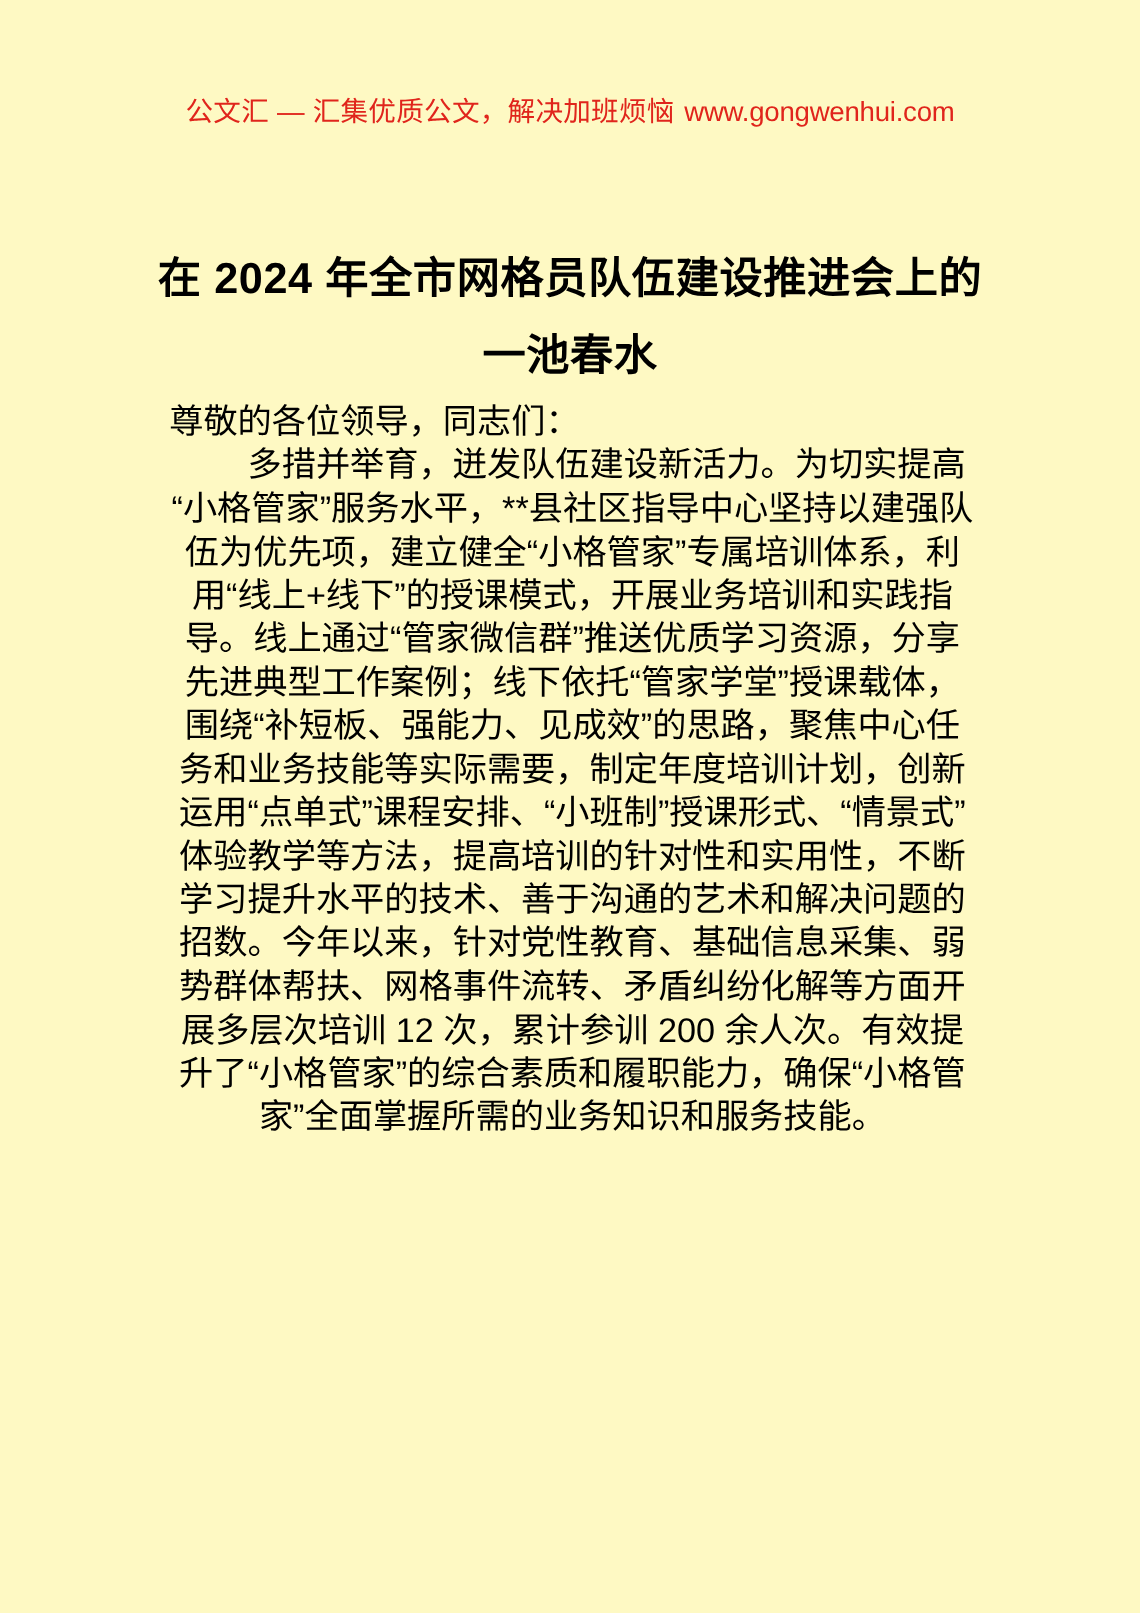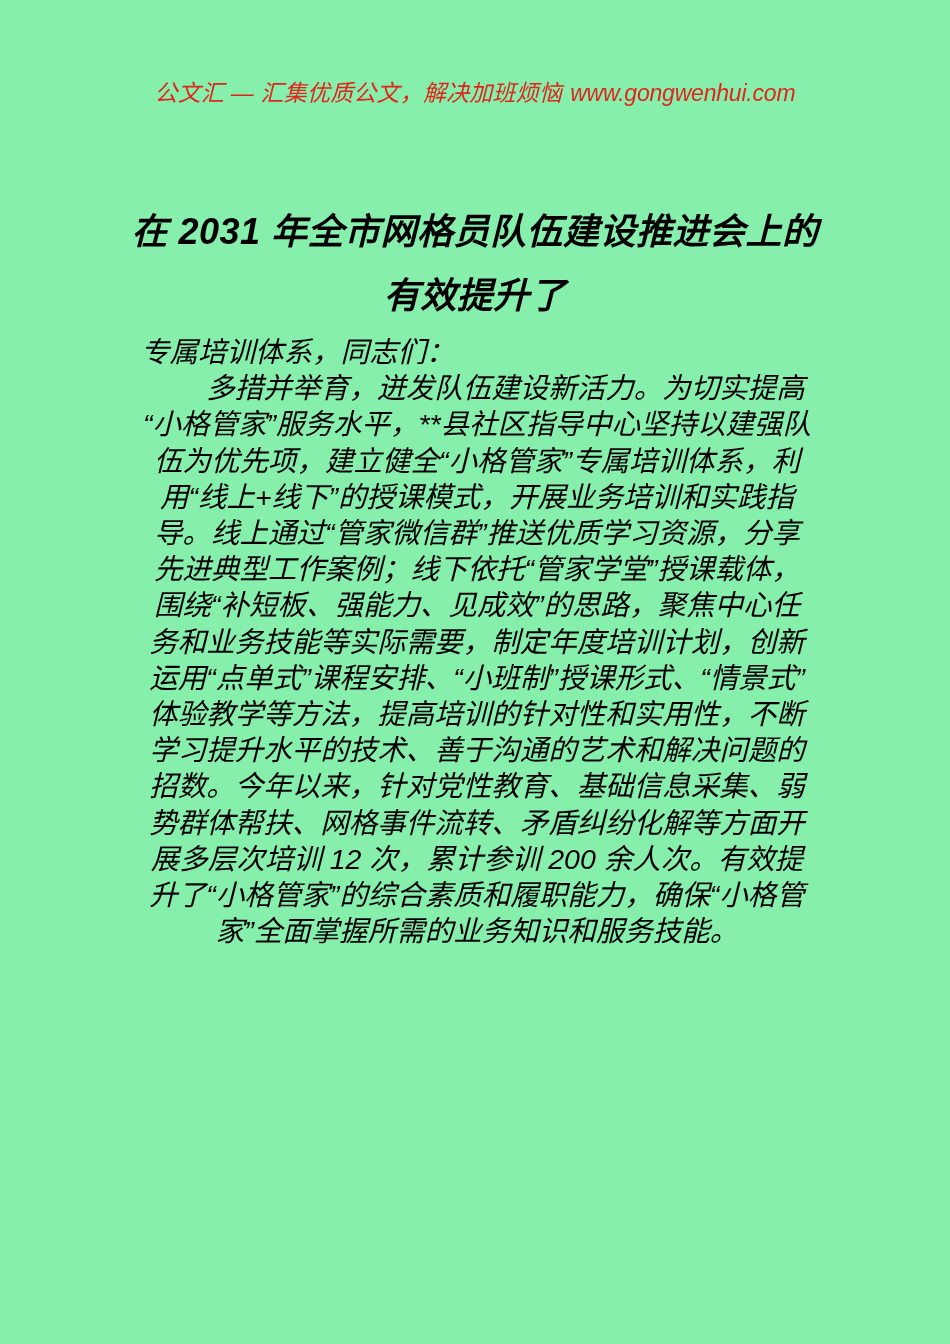--- a/index.html
+++ b/index.html
@@ -11,24 +11,23 @@
     width: 950px;
     height: 1344px;
     font-family: "Liberation Sans", "DejaVu Sans", sans-serif;
     color: #000000;
     -webkit-font-smoothing: antialiased;
   }
   .page {
     position: relative;
     width: 950px;
     height: 1344px;
-    background: #86efac;
+    background: #fef9c3;
     overflow: hidden;
     box-sizing: border-box;
-    font-style: italic;
   }
 
   
   .site-banner {
     position: absolute;
     top: 78px;
     left: 0;
     width: 950px;
     text-align: center;
     font-size: 23px;
@@ -97,22 +96,22 @@
 </head>
 <body>
 
 <div class="page">
 
   <div class="site-banner">
     <span class="brand">公文汇</span><span class="dash"> — </span><span class="slogan">汇集优质公文，解决加班烦恼</span><span class="url">www.gongwenhui.com</span>
   </div>
 
   <h1 class="doc-title">
-    <span class="title-line">在 2031 年全市网格员队伍建设推进会上的</span>
-    <span class="title-line">有效提升了</span>
+    <span class="title-line">在 2024 年全市网格员队伍建设推进会上的</span>
+    <span class="title-line">一池春水</span>
   </h1>
 
   <div class="doc-body">
-    <p class="para salutation">专属培训体系，同志们：</p>
+    <p class="para salutation">尊敬的各位领导，同志们：</p>
     <p class="para indent last-flush">多措并举育，迸发队伍建设新活力。为切实提高“小格管家”服务水平，**县社区指导中心坚持以建强队伍为优先项，建立健全“小格管家”专属培训体系，利用“线上+线下”的授课模式，开展业务培训和实践指导。线上通过“管家微信群”推送优质学习资源，分享先进典型工作案例；线下依托“管家学堂”授课载体，围绕“补短板、强能力、见成效”的思路，聚焦中心任务和业务技能等实际需要，制定年度培训计划，创新运用“点单式”课程安排、“小班制”授课形式、“情景式”体验教学等方法，提高培训的针对性和实用性，不断学习提升水平的技术、善于沟通的艺术和解决问题的招数。今年以来，针对党性教育、基础信息采集、弱势群体帮扶、网格事件流转、矛盾纠纷化解等方面开展多层次培训 12 次，累计参训 200 余人次。有效提升了“小格管家”的综合素质和履职能力，确保“小格管家”全面掌握所需的业务知识和服务技能。</p>
   </div>
 
 </div>
 
 </body></html>

